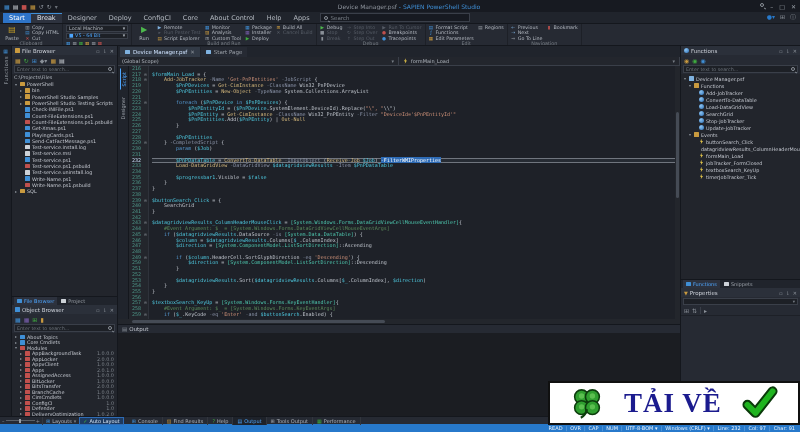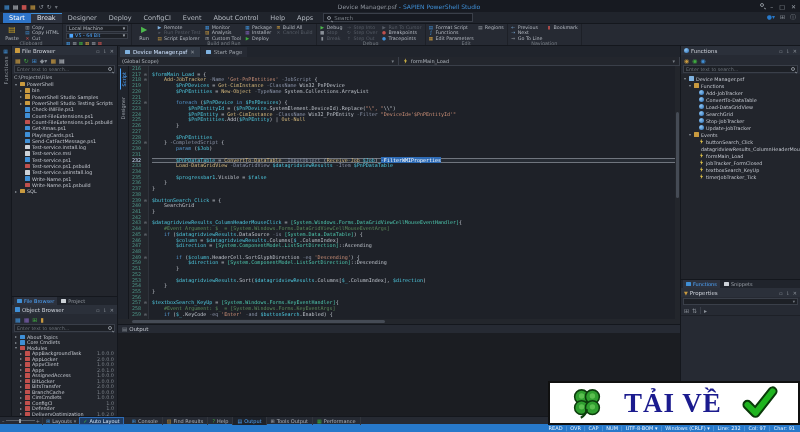--- a/index.html
+++ b/index.html
@@ -115,21 +115,21 @@
   </div>
   <div class="winbtns">
     <span class="lens"></span>
     <span>–</span>
     <span>□</span>
     <span>✕</span>
   </div>
 </div>
 
 <div class="rtabs">
-  <span id="ribbon-tabs"><span class="rtab file">Start</span><span class="rtab active">Break</span><span class="rtab ">Designer</span><span class="rtab ">Deploy</span><span class="rtab ">ConfigCI</span><span class="rtab ">Event</span><span class="rtab ">About Control</span><span class="rtab ">Help</span><span class="rtab ">Apps</span></span>
+  <span id="ribbon-tabs"><span class="rtab file">Start</span><span class="rtab active">Break</span><span class="rtab ">Designer</span><span class="rtab ">Deploy</span><span class="rtab ">ConfigCI</span><span class="rtab ">Core</span><span class="rtab ">About Control</span><span class="rtab ">Help</span><span class="rtab ">Apps</span></span>
   <div class="rsearch">
     <span class="lens"></span>
     <span>Search</span>
   </div>
   <span class="filler"></span>
   <div class="ricons">
     <span style="color:#2779cb">●▾</span>
     <span style="color:#8a9098">⊞</span>
     <span style="color:#8a9098">ⓘ</span>
   </div>

